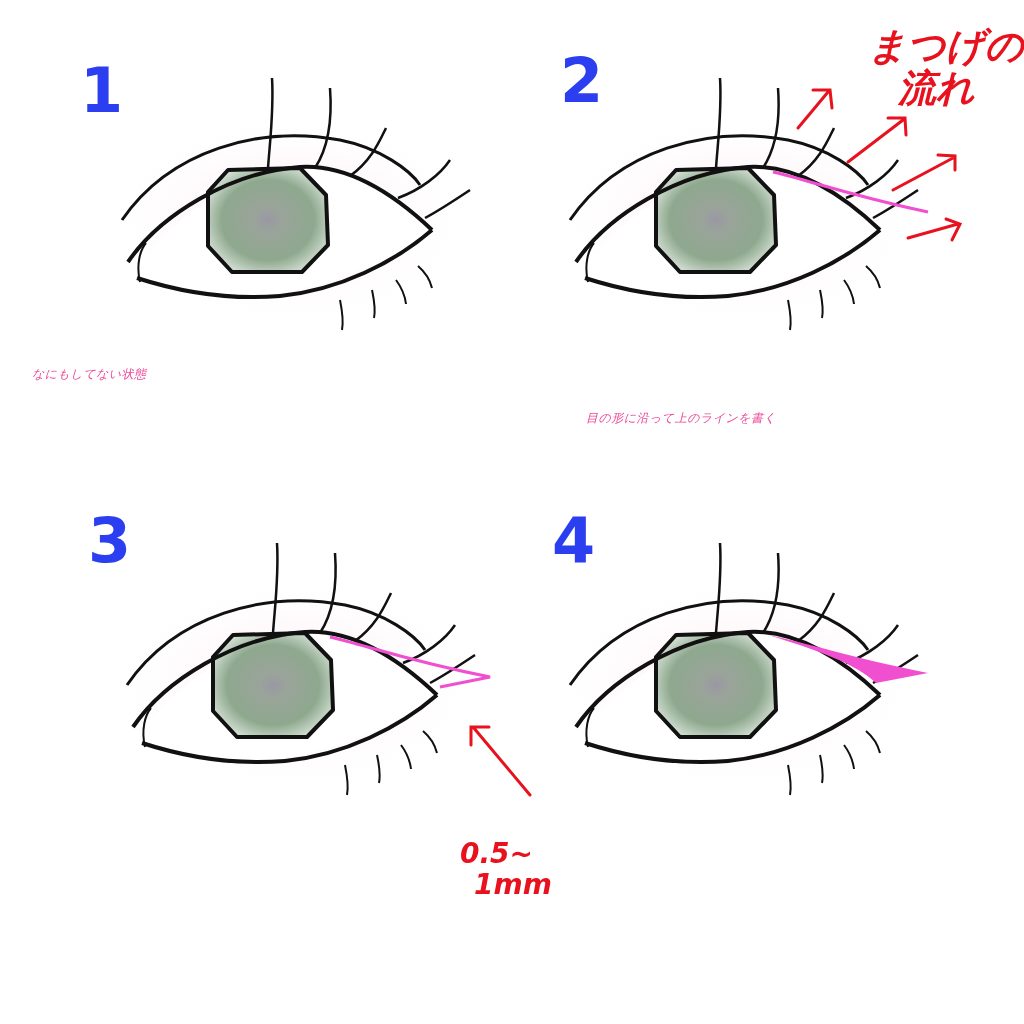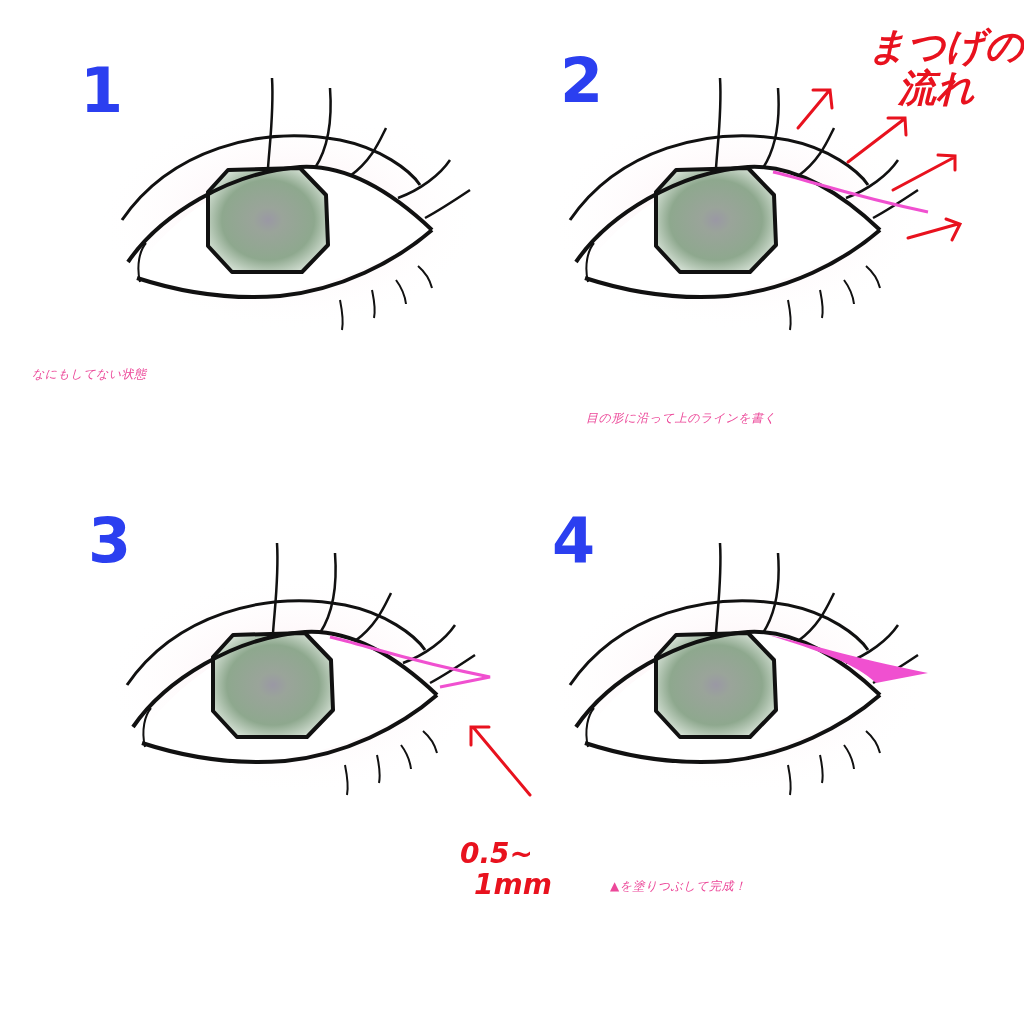--- a/index.html
+++ b/index.html
@@ -106,16 +106,13 @@
 </div>
 
 <div class="panel" style="left:448px;top:470px;">
   <svg class="eye-svg" width="576" height="420" viewBox="0 0 576 420">
     <g transform="translate(0,-5)">
       <use href="#eye"></use>
       <path d="M320 170 C 360 178, 400 192, 480 208 L 428 218 C 410 200, 370 185, 320 170 Z" fill="#f050d0"></path>
     </g>
   </svg>
   <div class="step-num" style="left:104px;top:40px;">4</div>
-  <div class="caption" style="left:162px;top:402px;">
-    <div>▲を塗りつぶして完成！</div>
-  </div>
 </div>
 
 </body></html>

